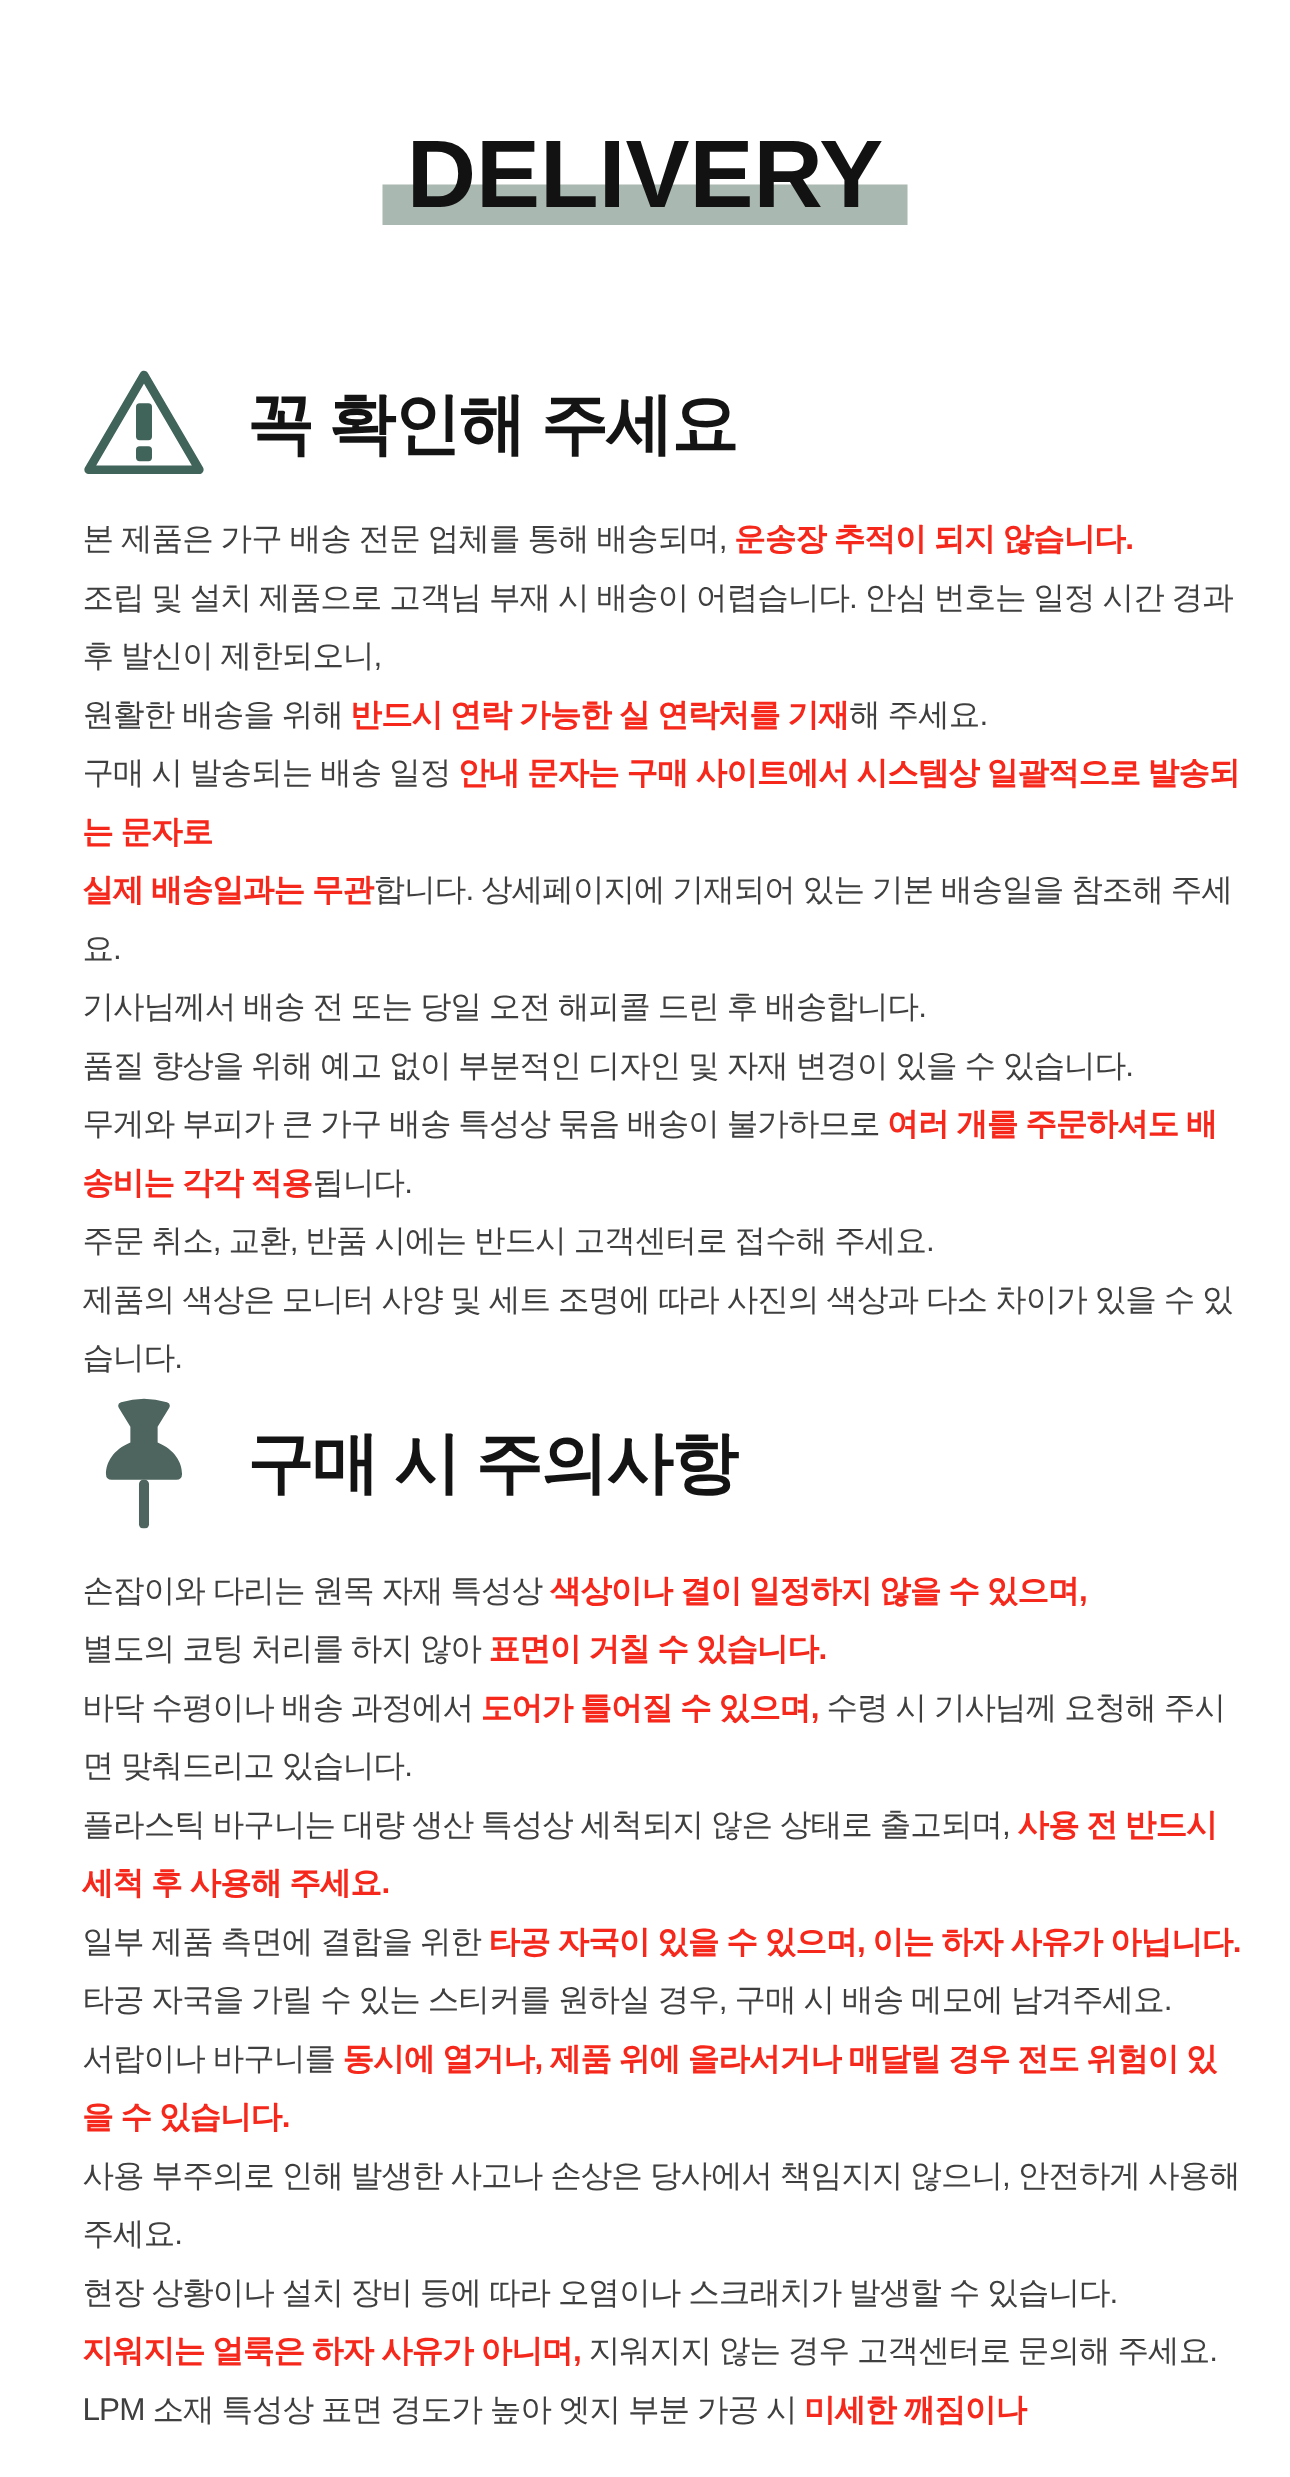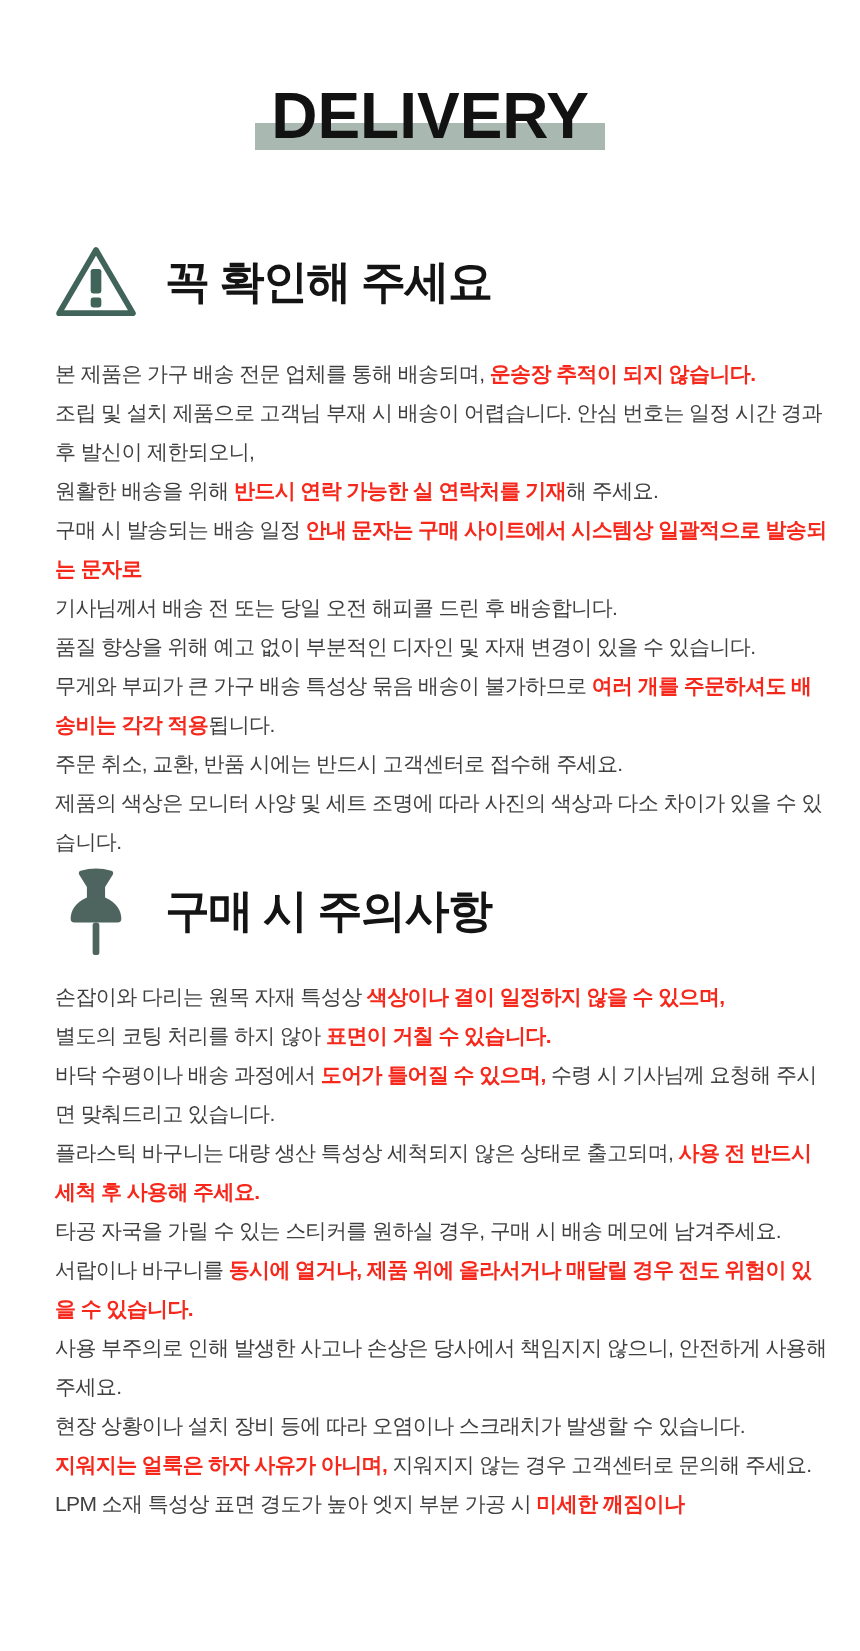--- a/index.html
+++ b/index.html
@@ -11,21 +11,21 @@
   .title-bar { position:absolute; left:-16px; right:-16px; bottom:-2px; height:27px; background:#a9b8b0; z-index:0; }
   .title { position:relative; z-index:1; font-size:64px; line-height:1.0; font-weight:800; letter-spacing:0px; color:#121212; }
 
   
   .section { padding-left:55px; padding-right:30px; }
   .section-check { margin-top:96px; }
   .section-caution { margin-top:6px; }
   .section-head { display:flex; align-items:center; gap:28px; }
   .icon-box { width:82px; display:flex; justify-content:center; align-items:center; }
   .section-head h2 { font-size:45px; font-weight:800; color:#141414; letter-spacing:-1.5px; }
-  .lines { margin-top:34px; }
+  .lines { margin-top:20px; }
   .section-caution .lines { margin-top:22px; }
   .line { font-size:21px; line-height:39px; color:#3f3f3f; letter-spacing:-0.6px; }
   .line .hl { color:#f5281b; font-weight:bold; }
 </style>
 </head>
 <body>
 
 <div class="page">
 
   <header class="title-wrap">
@@ -42,20 +42,21 @@
           <rect x="43.5" y="65" width="13" height="12" rx="3" fill="#40635a"></rect>
         </svg>
       </span>
       <h2>꼭 확인해 주세요</h2>
     </div>
     <div class="lines">
         <p class="line"><span>본 제품은 가구 배송 전문 업체를 통해 배송되며, </span><span class="hl">운송장 추적이 되지 않습니다.</span></p>
         <p class="line"><span>조립 및 설치 제품으로 고객님 부재 시 배송이 어렵습니다. 안심 번호는 일정 시간 경과 후 발신이 제한되오니,</span></p>
         <p class="line"><span>원활한 배송을 위해 </span><span class="hl">반드시 연락 가능한 실 연락처를 기재</span><span>해 주세요.</span></p>
         <p class="line"><span>구매 시 발송되는 배송 일정 </span><span class="hl">안내 문자는 구매 사이트에서 시스템상 일괄적으로 발송되는 문자로</span></p>
+        <p class="line"><span class="hl">실제 배송일과는 무관</span><span>합니다. 상세페이지에 기재되어 있는 기본 배송일을 참조해 주세요.</span></p>
         <p class="line"><span>기사님께서 배송 전 또는 당일 오전 해피콜 드린 후 배송합니다.</span></p>
         <p class="line"><span>품질 향상을 위해 예고 없이 부분적인 디자인 및 자재 변경이 있을 수 있습니다.</span></p>
         <p class="line"><span>무게와 부피가 큰 가구 배송 특성상 묶음 배송이 불가하므로 </span><span class="hl">여러 개를 주문하셔도 배송비는 각각 적용</span><span>됩니다.</span></p>
         <p class="line"><span>주문 취소, 교환, 반품 시에는 반드시 고객센터로 접수해 주세요.</span></p>
         <p class="line"><span>제품의 색상은 모니터 사양 및 세트 조명에 따라 사진의 색상과 다소 차이가 있을 수 있습니다.</span></p>
       </div>
   </section>
 
   <section class="section section-caution">
     <div class="section-head">
@@ -65,20 +66,21 @@
           <rect x="26.5" y="58" width="7" height="34" rx="3" fill="#4d655e"></rect>
         </svg>
       </span>
       <h2>구매 시 주의사항</h2>
     </div>
     <div class="lines">
         <p class="line"><span>손잡이와 다리는 원목 자재 특성상 </span><span class="hl">색상이나 결이 일정하지 않을 수 있으며,</span></p>
         <p class="line"><span>별도의 코팅 처리를 하지 않아 </span><span class="hl">표면이 거칠 수 있습니다.</span></p>
         <p class="line"><span>바닥 수평이나 배송 과정에서 </span><span class="hl">도어가 틀어질 수 있으며,</span><span> 수령 시 기사님께 요청해 주시면 맞춰드리고 있습니다.</span></p>
         <p class="line"><span>플라스틱 바구니는 대량 생산 특성상 세척되지 않은 상태로 출고되며, </span><span class="hl">사용 전 반드시 세척 후 사용해 주세요.</span></p>
+        <p class="line"><span>일부 제품 측면에 결합을 위한 </span><span class="hl">타공 자국이 있을 수 있으며, 이는 하자 사유가 아닙니다.</span></p>
         <p class="line"><span>타공 자국을 가릴 수 있는 스티커를 원하실 경우, 구매 시 배송 메모에 남겨주세요.</span></p>
         <p class="line"><span>서랍이나 바구니를 </span><span class="hl">동시에 열거나, 제품 위에 올라서거나 매달릴 경우 전도 위험이 있을 수 있습니다.</span></p>
         <p class="line"><span>사용 부주의로 인해 발생한 사고나 손상은 당사에서 책임지지 않으니, 안전하게 사용해 주세요.</span></p>
         <p class="line"><span>현장 상황이나 설치 장비 등에 따라 오염이나 스크래치가 발생할 수 있습니다.</span></p>
         <p class="line"><span class="hl">지워지는 얼룩은 하자 사유가 아니며,</span><span> 지워지지 않는 경우 고객센터로 문의해 주세요.</span></p>
         <p class="line"><span>LPM 소재 특성상 표면 경도가 높아 엣지 부분 가공 시 </span><span class="hl">미세한 깨짐이나</span></p>
       </div>
   </section>
 
 </div>

